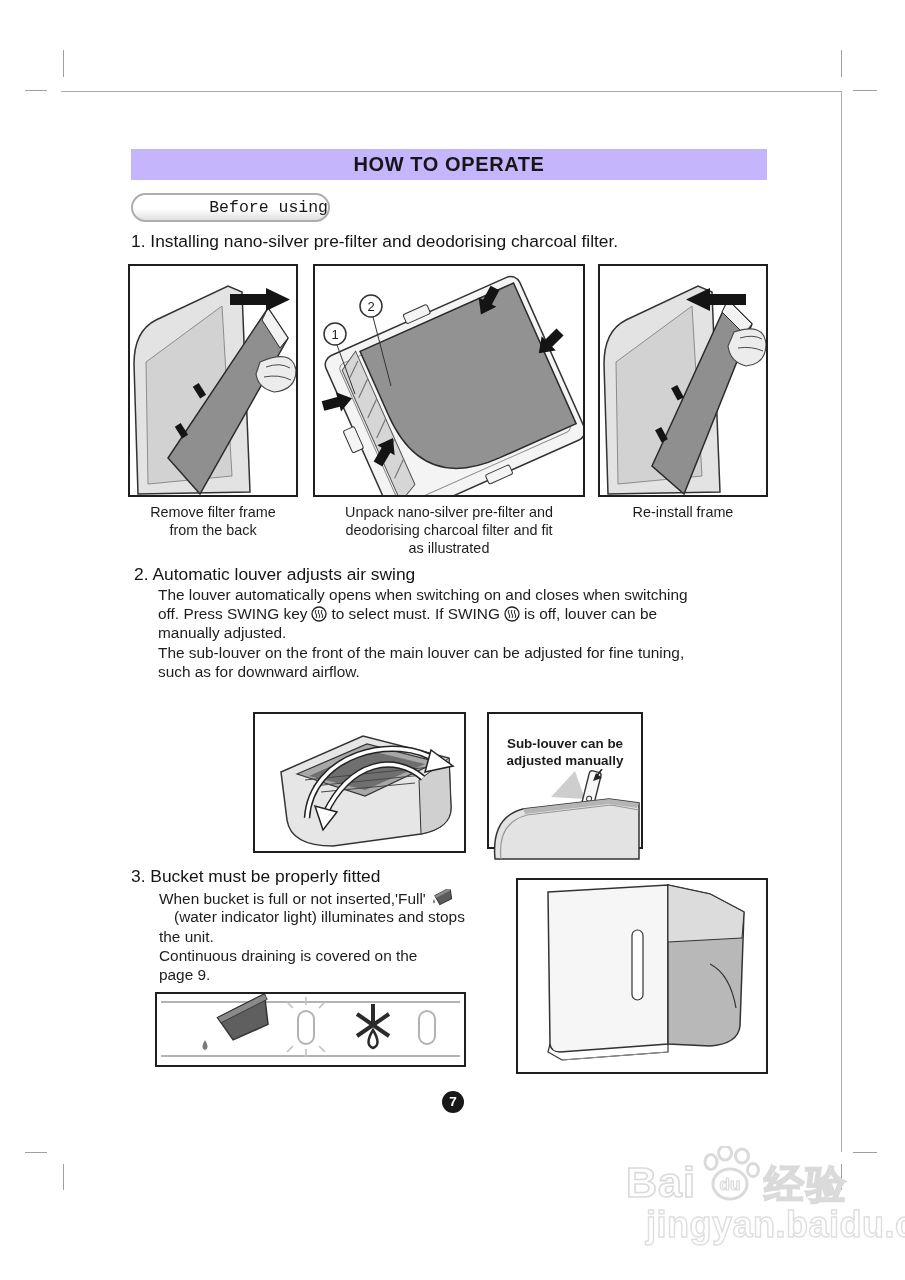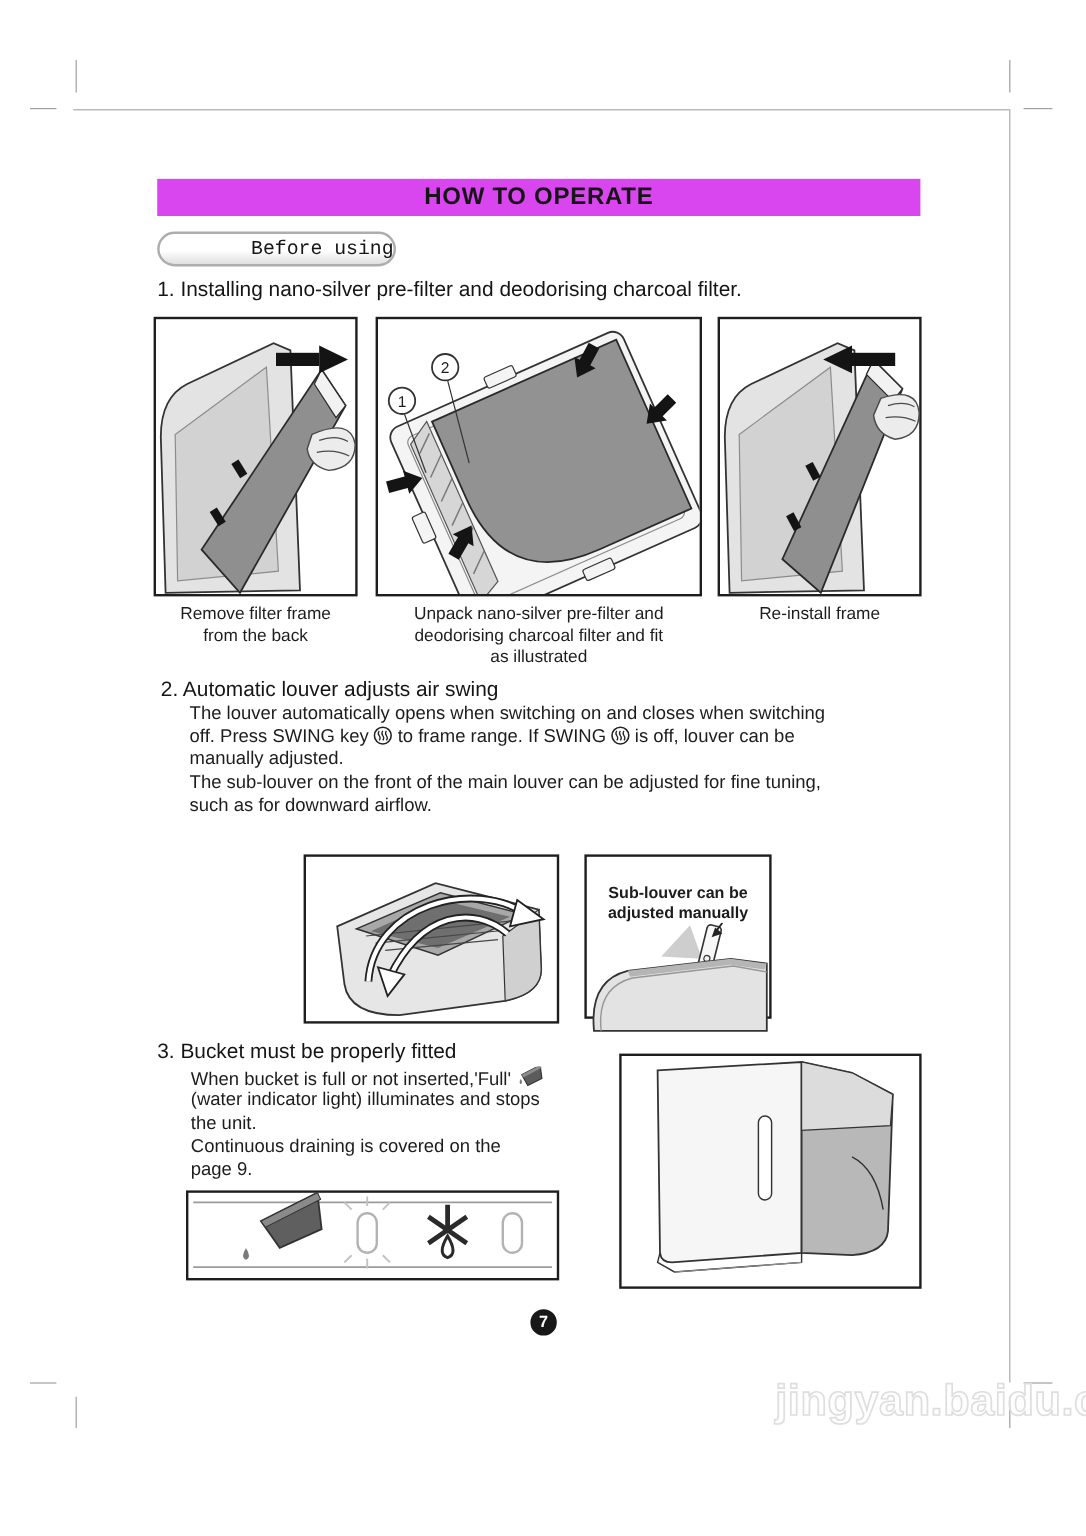--- a/index.html
+++ b/index.html
@@ -6,21 +6,21 @@
   body{
     width:905px;height:1280px;position:relative;background:#ffffff;
     font-family:"Liberation Sans",sans-serif;color:#1c1c1c;overflow:hidden;
   }
   .abs{position:absolute;text-align:center;}
   .nowrap{white-space:nowrap;}
   .pre{white-space:pre-line;}
   .tick{position:absolute;background:#9f9f9f;}
   .edge{position:absolute;background:#ababab;}
   .titlebar{
-    left:131px;top:149px;width:636px;height:31px;background:#d946ef;
+    left:131px;top:149px;width:636px;height:31px;background:#c4b5fd;
     text-align:center;line-height:31px;font-weight:bold;font-size:20px;
     letter-spacing:.6px;color:#161616;
   }
   .pill{
     left:131px;top:193px;width:199px;height:29px;box-sizing:border-box;
     border:2px solid #adadad;border-radius:15px;
     background:linear-gradient(#ffffff 55%,#e0e0e0);
     text-align:right;line-height:25px;font-size:16.5px;color:#161616;font-family:Liberation Mono, monospace;
   }
   .h-step{font-size:17.4px;color:#151515;}
@@ -142,21 +142,21 @@
 deodorising charcoal filter and fit
 as illustrated</div>
 <div class="abs capt pre" style="left:597px;top:503px;width:172px;">Re-install frame</div>
 
 <div class="abs h-step nowrap" style="left:134px;top:564px;">2. Automatic louver adjusts air swing</div>
 <div class="abs bodyline nowrap" style="left:158px;top:586px;">The louver automatically opens when switching on and closes when switching</div>
 <div class="abs bodyline nowrap" style="left:158px;top:605px;">
   <span>off. Press SWING key</span><svg class="swicon" width="16" height="16" viewBox="0 0 16 16">
       <circle cx="8" cy="8" r="7" fill="none" stroke="#222" stroke-width="1.3"></circle>
       <path d="M5,4 q-1.6,2 0,4 q1.6,2 0,4 M8,4 q-1.6,2 0,4 q1.6,2 0,4 M11,4 q-1.6,2 0,4 q1.6,2 0,4" stroke="#222" stroke-width="1" fill="none"></path>
-    </svg><span>to frame range. If SWING</span><svg class="swicon" width="16" height="16" viewBox="0 0 16 16">
+    </svg><span>to select must. If SWING</span><svg class="swicon" width="16" height="16" viewBox="0 0 16 16">
       <circle cx="8" cy="8" r="7" fill="none" stroke="#222" stroke-width="1.3"></circle>
       <path d="M5,4 q-1.6,2 0,4 q1.6,2 0,4 M8,4 q-1.6,2 0,4 q1.6,2 0,4 M11,4 q-1.6,2 0,4 q1.6,2 0,4" stroke="#222" stroke-width="1" fill="none"></path>
     </svg><span>is off, louver can be</span>
 </div>
 <div class="abs bodyline nowrap" style="left:158px;top:624px;">manually adjusted.</div>
 <div class="abs bodyline nowrap" style="left:158px;top:644px;">The sub-louver on the front of the main louver can be adjusted for fine tuning,</div>
 <div class="abs bodyline nowrap" style="left:158px;top:663px;">such as for downward airflow.</div>
 
 <div class="box" style="left:253px;top:712px;width:213px;height:141px;">
   <svg width="209" height="137" viewBox="0 0 209 137">
@@ -194,21 +194,21 @@
 <div class="abs h-step nowrap" style="left:131px;top:866px;">3. Bucket must be properly fitted</div>
 <div class="abs bodyline nowrap" style="left:159px;top:889px;">
   <span>When bucket is full or not inserted,'Full'</span><svg class="fullicon" width="24" height="17" viewBox="0 0 24 17">
       <g transform="rotate(-18 12 9)">
         <path d="M4,4 L21,1 L19,12 L6,14 Z" fill="#5c5c5c" stroke="#333" stroke-width="1"></path>
         <path d="M4,4 L21,1 L21.5,3.5 L4.5,6.5 Z" fill="#8c8c8c"></path>
       </g>
       <path d="M2,10 q-2,3.5 0,4.5 q2,-1 0,-4.5" fill="#777"></path>
     </svg>
 </div>
-<div class="abs bodyline nowrap" style="left:159px;top:908px;">(water indicator light) illuminates and stops</div>
+<div class="abs bodyline nowrap" style="left:174px;top:908px;">(water indicator light) illuminates and stops</div>
 <div class="abs bodyline nowrap" style="left:159px;top:928px;">the unit.</div>
 <div class="abs bodyline nowrap" style="left:159px;top:947px;">Continuous draining is covered on the</div>
 <div class="abs bodyline nowrap" style="left:159px;top:966px;">page 9.</div>
 
 <div class="box" style="left:155px;top:992px;width:311px;height:75px;">
   <svg width="307" height="71" viewBox="0 0 307 71">
     <path d="M4,8 H303 M4,62 H303" stroke="#9b9b9b" stroke-width="1.4"></path>
     <g transform="translate(58,16) rotate(-18)">
       <path d="M0,8 L52,0 L46,30 L8,34 Z" fill="#5f5f5f" stroke="#333" stroke-width="1.5"></path>
       <path d="M0,8 L52,0 L53,6 L2,14 Z" fill="#8a8a8a" stroke="#333" stroke-width="0.8"></path>
@@ -234,14 +234,26 @@
     <path d="M150,5 L192,14 L226,32 L224,58 L150,62 Z" fill="#dcdcdc" stroke="#333" stroke-width="1"></path>
     <path d="M192,84 q20,10 26,44" fill="none" stroke="#333" stroke-width="1.2"></path>
     <path d="M32,164 L30,172 L44,180 L150,172 L150,164" fill="none" stroke="#333" stroke-width="1.2"></path>
     <path d="M44,180 L150,172" fill="none" stroke="#8c8c8c" stroke-width="1"></path>
   </svg>
 </div>
 
 <div class="abs pagebadge">7</div>
 
 <div class="abs wm">
+  <div class="wmrow">
+    <span class="wmtext wm-bai">Bai</span>
+    <svg width="62" height="58" viewBox="0 0 62 58" style="margin:0 1px 0 3px;">
+      <ellipse cx="31" cy="38" rx="17" ry="15" fill="none" stroke="#dadada" stroke-width="3"></ellipse>
+      <ellipse cx="12" cy="16" rx="6" ry="7.5" fill="none" stroke="#dadada" stroke-width="3"></ellipse>
+      <ellipse cx="26" cy="7" rx="6.5" ry="7" fill="none" stroke="#dadada" stroke-width="3"></ellipse>
+      <ellipse cx="43" cy="10" rx="6.5" ry="7" fill="none" stroke="#dadada" stroke-width="3"></ellipse>
+      <ellipse cx="54" cy="24" rx="5.5" ry="6.5" fill="none" stroke="#dadada" stroke-width="3"></ellipse>
+      <text x="31" y="44" font-size="17" font-weight="bold" text-anchor="middle" fill="none" stroke="#dadada" stroke-width="1.2">du</text>
+    </svg>
+    <span class="wmtext wm-cn">经验</span>
+  </div>
   <div class="wmtext wm-url">jingyan.baidu.com</div>
 </div>
 
 </body></html>

